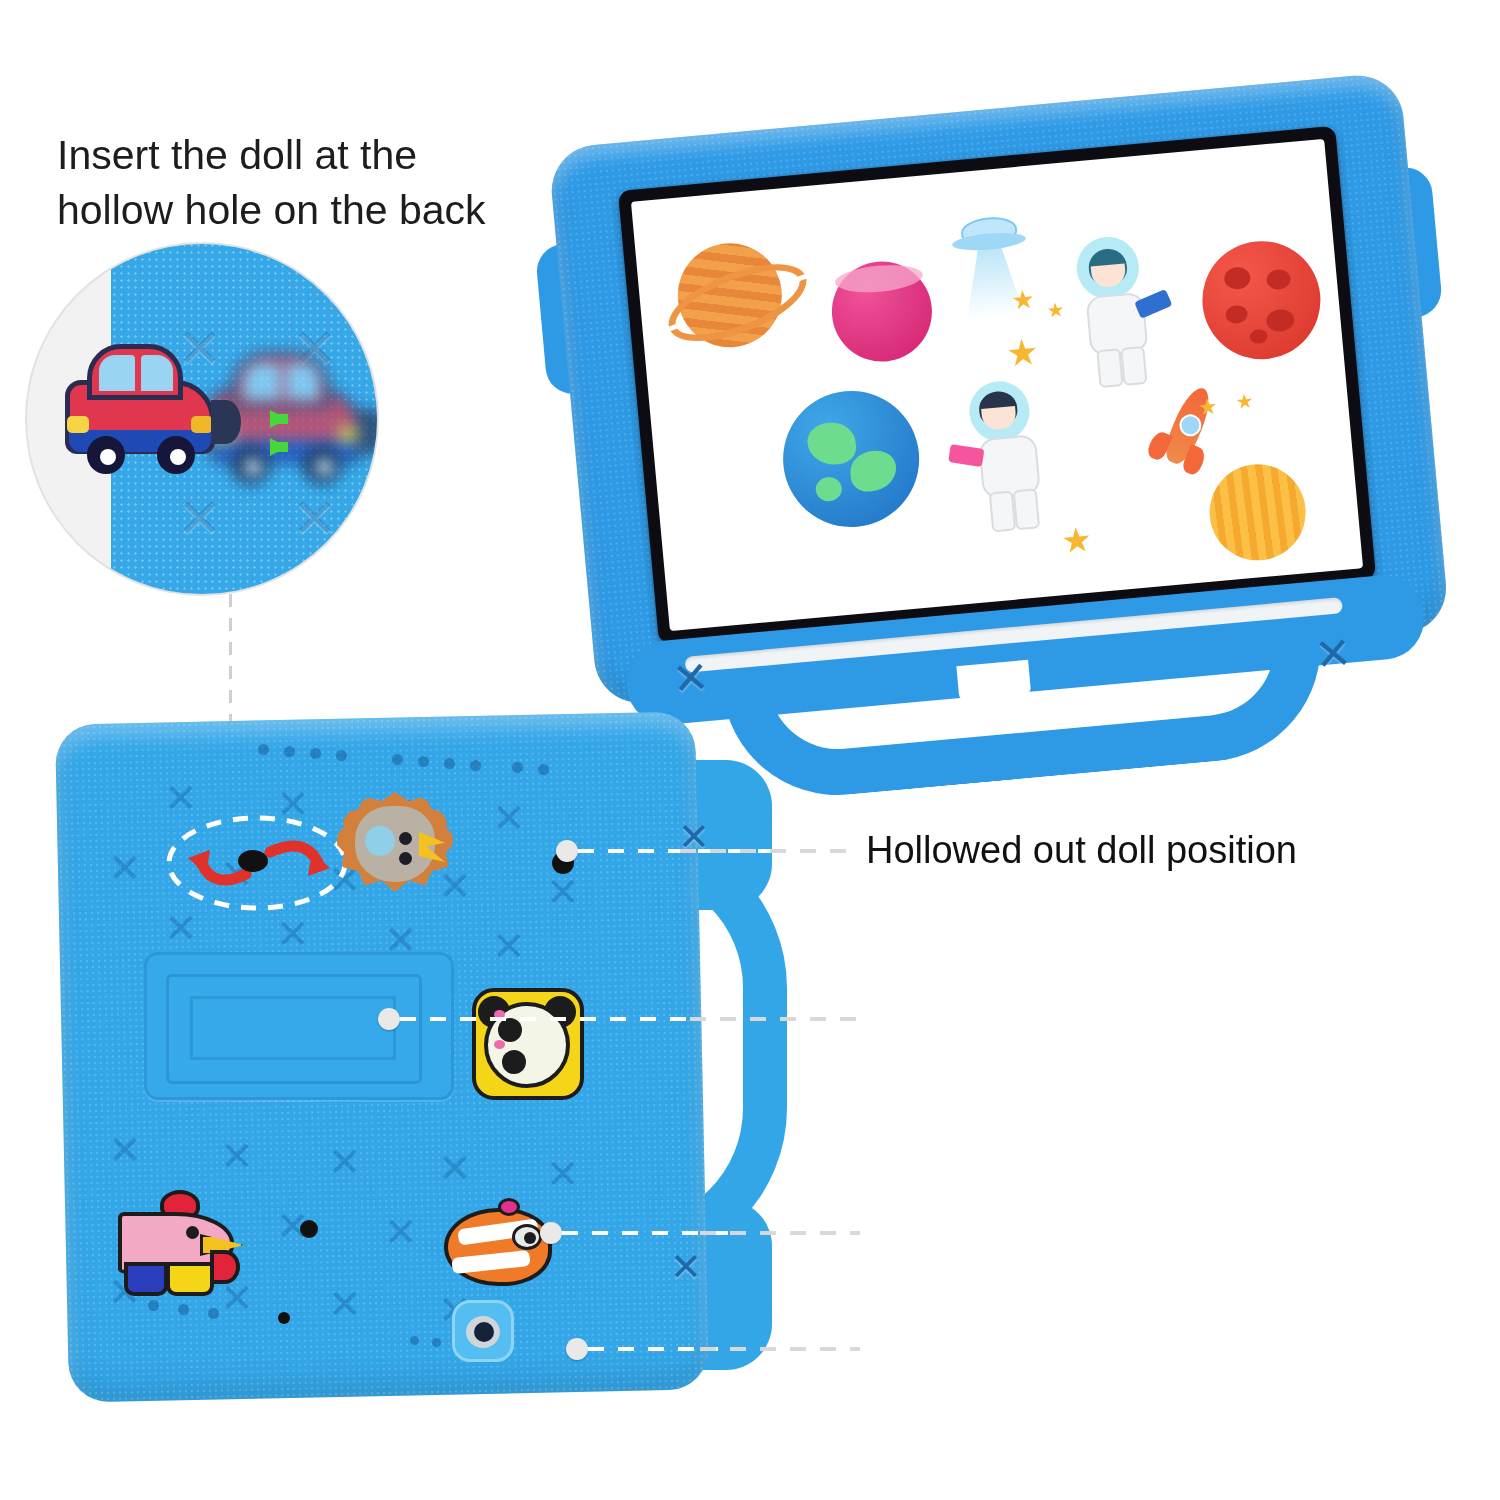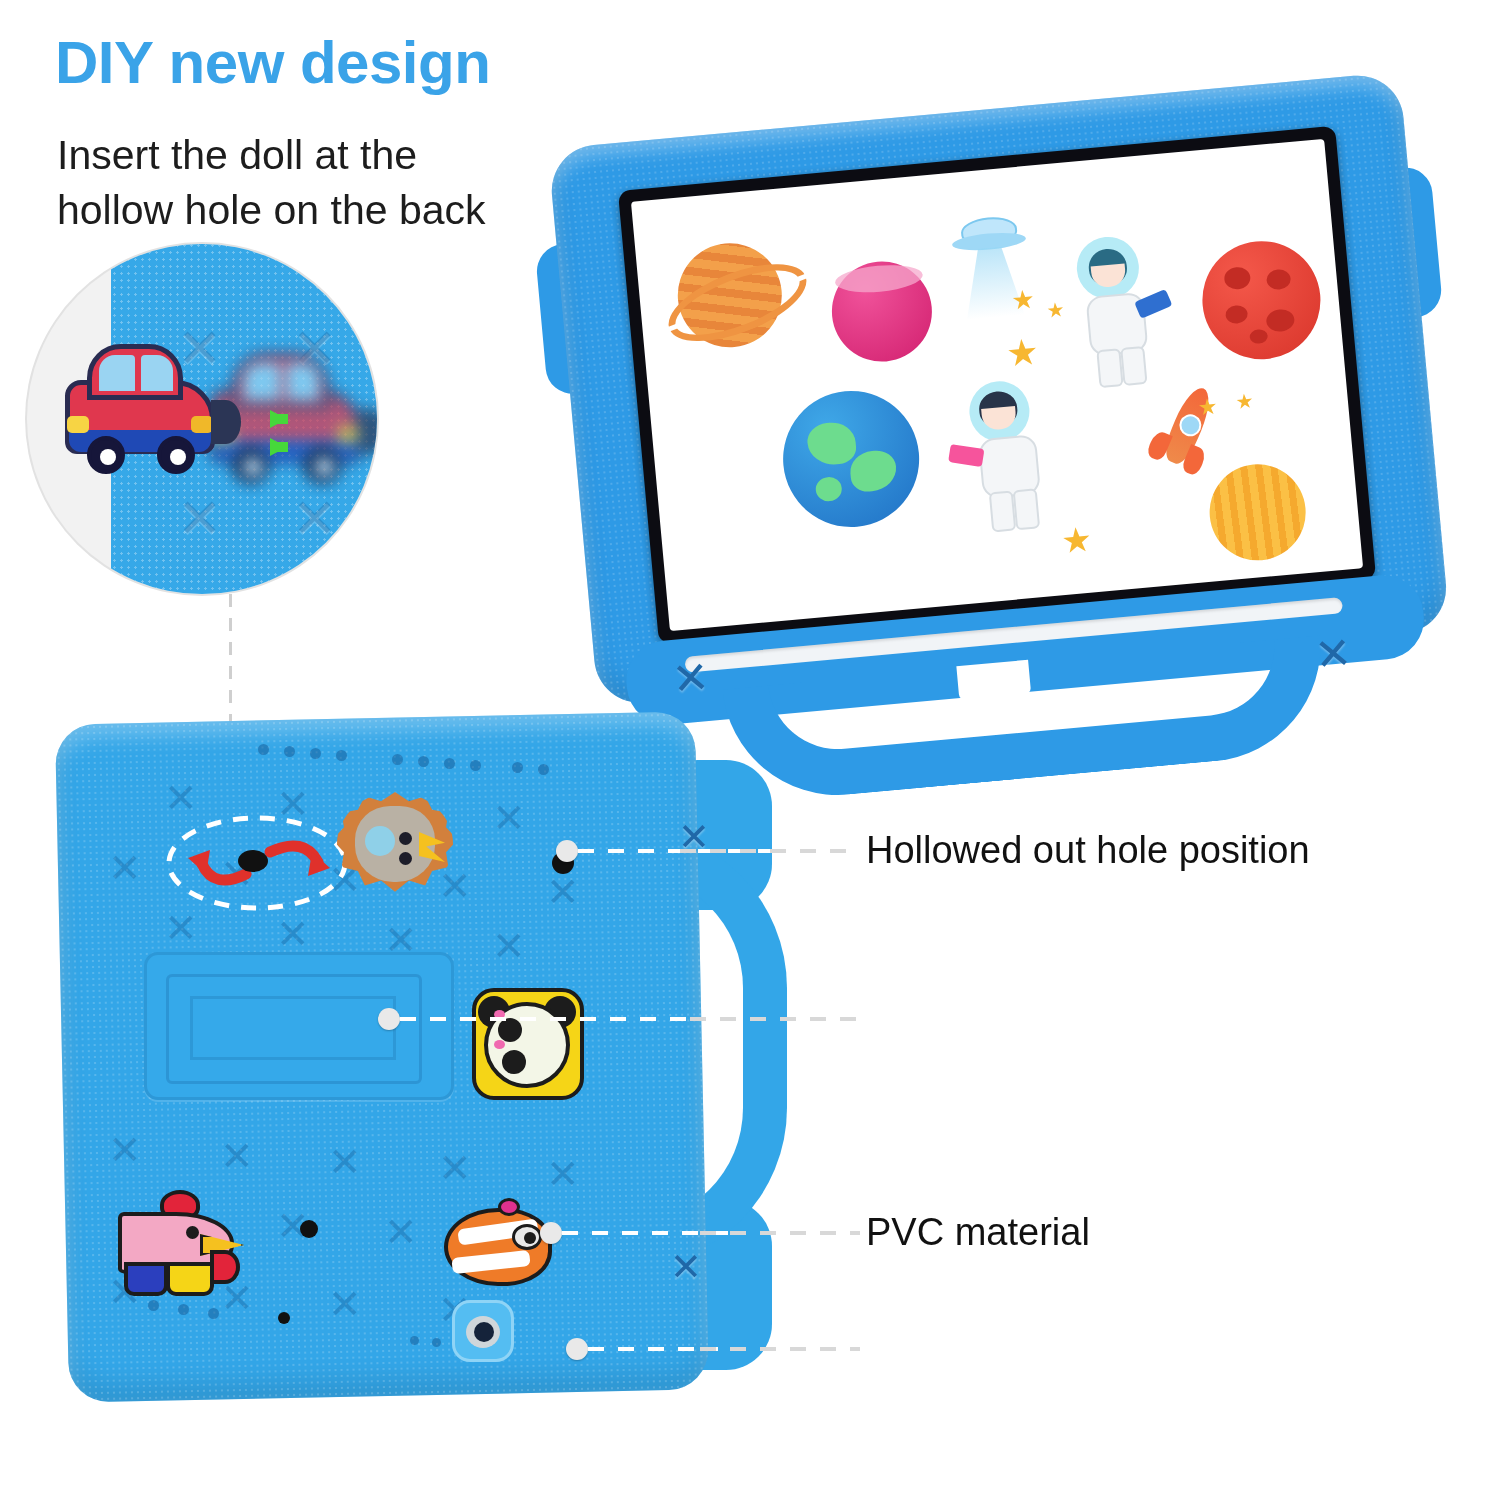--- a/index.html
+++ b/index.html
@@ -122,21 +122,20 @@
   .dot{position:absolute;width:22px;height:22px;border-radius:50%;background:#e9e9e9;
        box-shadow:0 1px 2px rgba(0,0,0,.25);}
   .dotdark{position:absolute;width:22px;height:22px;border-radius:50%;background:#111;}
   .calloutLbl{position:absolute;font-size:38px;line-height:1.28;color:#111;white-space:pre-line;}
 </style>
 </head>
 <body>
 
 <div class="stage">
 
-  <div id="title">DIY new design</div>
   <div id="subtitle">Insert the doll at the
 hollow hole on the back</div>
 
   <div id="inset">
     <div class="pad"></div>
     <span class="xmark" style="left:150px;top:78px;">✕</span>
     <span class="xmark" style="left:265px;top:78px;">✕</span>
     <span class="xmark" style="left:150px;top:248px;">✕</span>
     <span class="xmark" style="left:265px;top:248px;">✕</span>
 
@@ -397,28 +396,27 @@
     <div class="spk" style="left:380px;top:638px;width:9px;height:9px;"></div>
 
     <span class="xcut" style="left:626px;top:118px;font-size:38px;">✕</span>
     <span class="xcut" style="left:618px;top:548px;font-size:38px;">✕</span>
   </div>
 
   <div class="dotdark" style="left:552px;top:852px;"></div>
   <div class="dot" style="left:556px;top:840px;"></div>
   <div class="dashline w" style="left:578px;top:849px;width:262px;"></div>
   <div class="dashline" style="left:680px;top:849px;width:180px;"></div>
-  <div class="calloutLbl" style="left:866px;top:826px;">Hollowed out hole position</div>
+  <div class="calloutLbl" style="left:866px;top:826px;">Hollowed out doll position</div>
 
   <div class="dot" style="left:378px;top:1008px;"></div>
   <div class="dashline w" style="left:400px;top:1017px;width:300px;"></div>
   <div class="dashline" style="left:690px;top:1017px;width:170px;"></div>
 
   <div class="dot" style="left:540px;top:1222px;"></div>
   <div class="dashline w" style="left:562px;top:1231px;width:170px;"></div>
   <div class="dashline" style="left:700px;top:1231px;width:160px;"></div>
-  <div class="calloutLbl" style="left:866px;top:1208px;">PVC material</div>
 
   <div class="dot" style="left:566px;top:1338px;"></div>
   <div class="dashline w" style="left:588px;top:1347px;width:130px;"></div>
   <div class="dashline" style="left:700px;top:1347px;width:160px;"></div>
 
 </div>
 
 </body></html>

